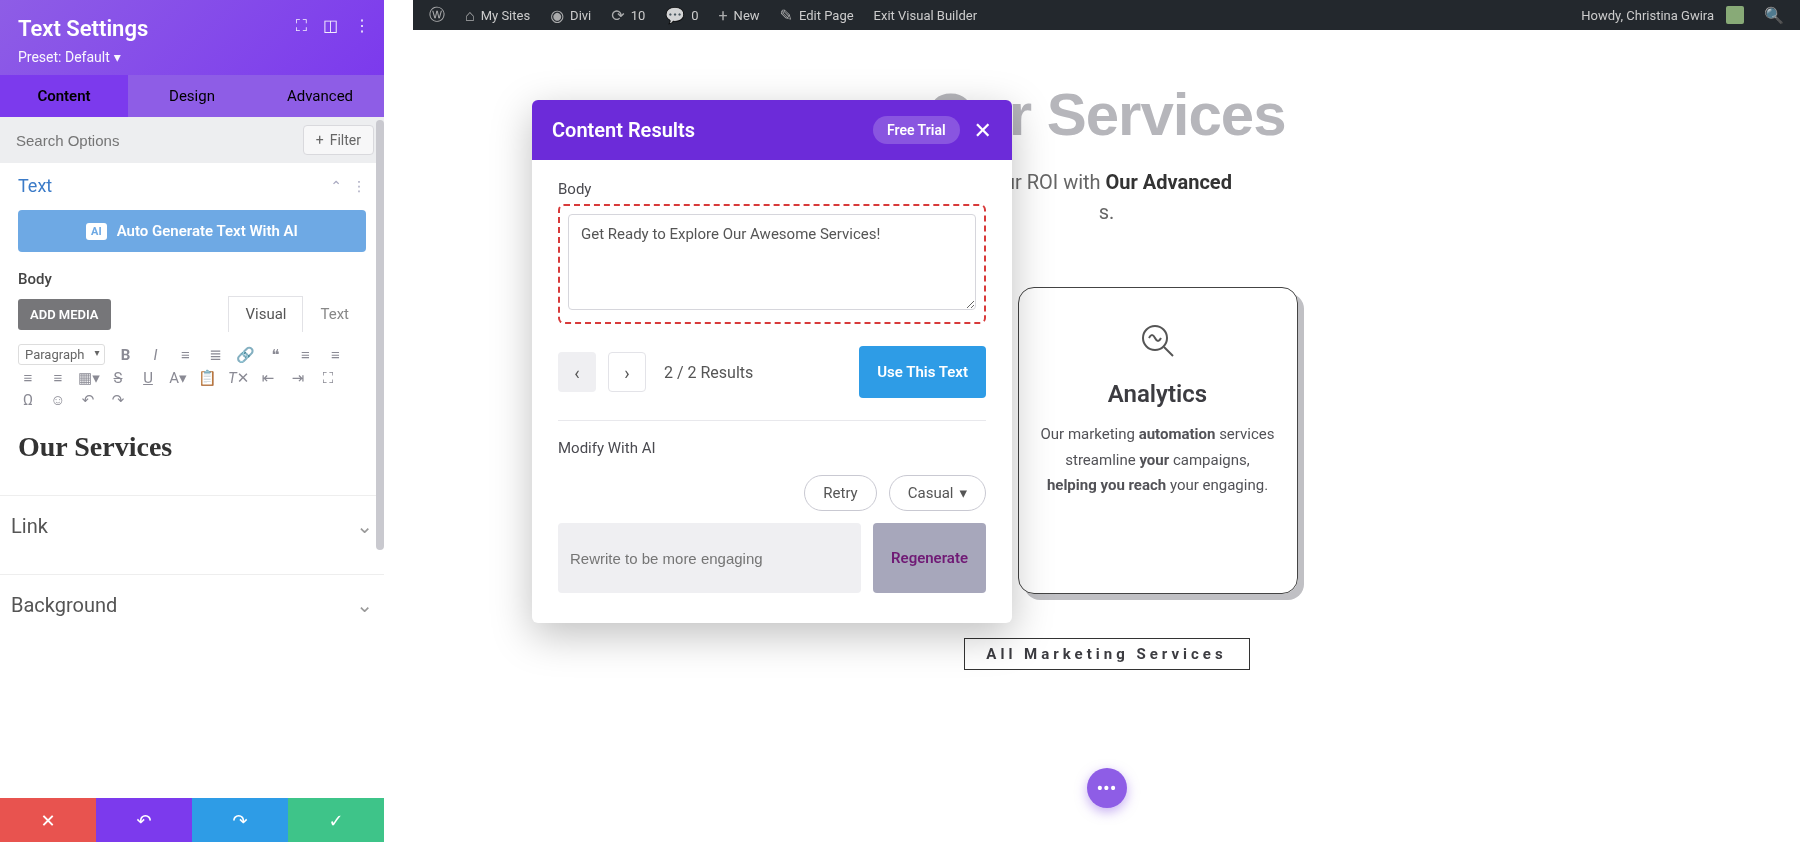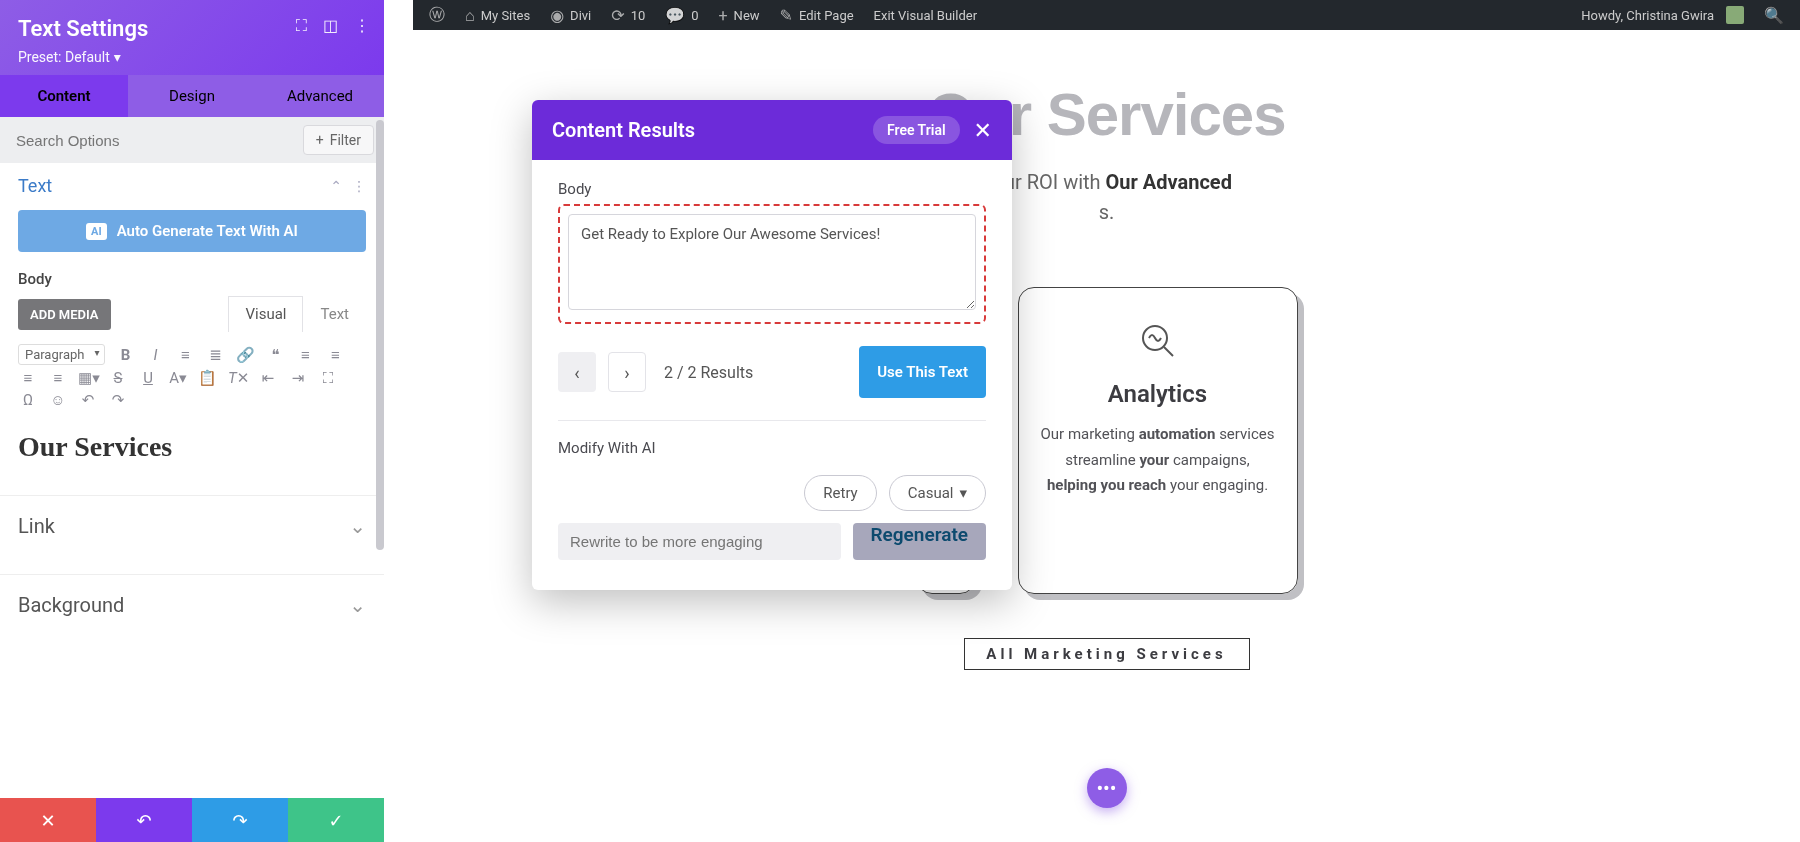--- a/index.html
+++ b/index.html
@@ -37,21 +37,21 @@
   .add-media { background: #767679; color: #fff; padding: 8px 12px; border-radius: 3px; font-size: 13px; font-weight: 600; cursor: pointer; }
   .vt-tabs { margin-left: auto; display: flex; }
   .vt-tabs .vt { padding: 8px 16px; color: #888; font-size: 15px; cursor: pointer; border: 1px solid transparent; }
   .vt-tabs .vt.active { background: #fff; border-color: #e2e2e6; border-bottom: none; color: #555; }
   .toolbar { padding: 4px 18px 8px; display: flex; flex-wrap: wrap; gap: 4px 10px; color: #8a8a94; font-size: 15px; align-items: center; }
   .tb-sel { border: 1px solid #ddd; padding: 2px 20px 2px 6px; border-radius: 3px; font-size: 13px; color: #666; background: #fff; position: relative; }
   .tb-sel:after { content: "▾"; position: absolute; right: 5px; top: 2px; font-size: 10px; }
   .tb-ic { width: 20px; text-align: center; cursor: pointer; }
   .editor { margin: 0 18px; border: none; padding: 14px 0; }
   .editor .h { font-family: Georgia, serif; font-weight: 700; font-size: 28px; color: #333; }
-  .acc { padding: 18px 18px; border-top: 1px solid #eee; color: #555; font-size: 20px; display: flex; align-items: center; cursor: pointer; margin-top: 18px; }
+  .acc { padding: 18px 11px; border-top: 1px solid #eee; color: #555; font-size: 20px; display: flex; align-items: center; cursor: pointer; margin-top: 18px; }
   .acc .chev { margin-left: auto; color: #999; }
   
   
   .scroll-hint { position: absolute; right: 0; top: 120px; width: 8px; height: 430px; background: #c9c9cf; border-radius: 4px; }
   
   
   .divi-footer { display: flex; height: 44px; }
   .divi-footer .fb { flex: 1; display: flex; align-items: center; justify-content: center; color: #fff; font-size: 18px; cursor: pointer; }
   .fb-cancel { background: #E8534F; }
   .fb-undo { background: #7C3AED; }
@@ -84,21 +84,21 @@
   .m-textarea { width: 100%; height: 96px; border: 1px solid #d6d6dc; border-radius: 4px; padding: 10px 12px; font-size: 15px; color: #555; resize: vertical; font-family: inherit; outline: none; }
   .nav-row { display: flex; align-items: center; margin-top: 22px; gap: 12px; }
   .nav-btn { width: 38px; height: 40px; background: #efeff2; border-radius: 4px; display: flex; align-items: center; justify-content: center; color: #555; font-size: 18px; cursor: pointer; }
   .results-count { color: #555; font-size: 16px; margin-left: 6px; }
   .use-btn { margin-left: auto; background: #2E9CE6; color: #fff; padding: 17px 18px; border-radius: 4px; font-size: 15px; font-weight: 600; cursor: pointer; }
   .divider { height: 1px; background: #e8e8ec; margin: 22px 0 18px; }
   .mod-row { display: flex; align-items: center; gap: 12px; margin-top: 18px; justify-content: flex-end; }
   .pill { border: 1px solid #c9c9d2; border-radius: 20px; padding: 8px 18px; font-size: 15px; color: #555; cursor: pointer; display: flex; align-items: center; gap: 6px; }
   .refine-row { display: flex; gap: 12px; margin-top: 12px; }
   .refine-input { flex: 1; background: #efeff2; border: none; border-radius: 4px; padding: 10px 12px; font-size: 15px; color: #777; outline: none; }
-  .regen { background: #a7a7bb; color: #0c4a6e; padding: 0 18px; border-radius: 4px; font-size: 19px; font-weight: 600; cursor: pointer; }
+  .regen { background: #a7a7bb; color: #701a75; padding: 26px 18px; border-radius: 4px; font-size: 15px; font-weight: 600; cursor: pointer; }
 </style>
 </head>
 <body>
 
 <div class="wp-adminbar">
   <div class="wp-left">
     <div class="wp-item">
         <span class="wp-icon">ⓦ</span>
       </div>
     <div class="wp-item">

